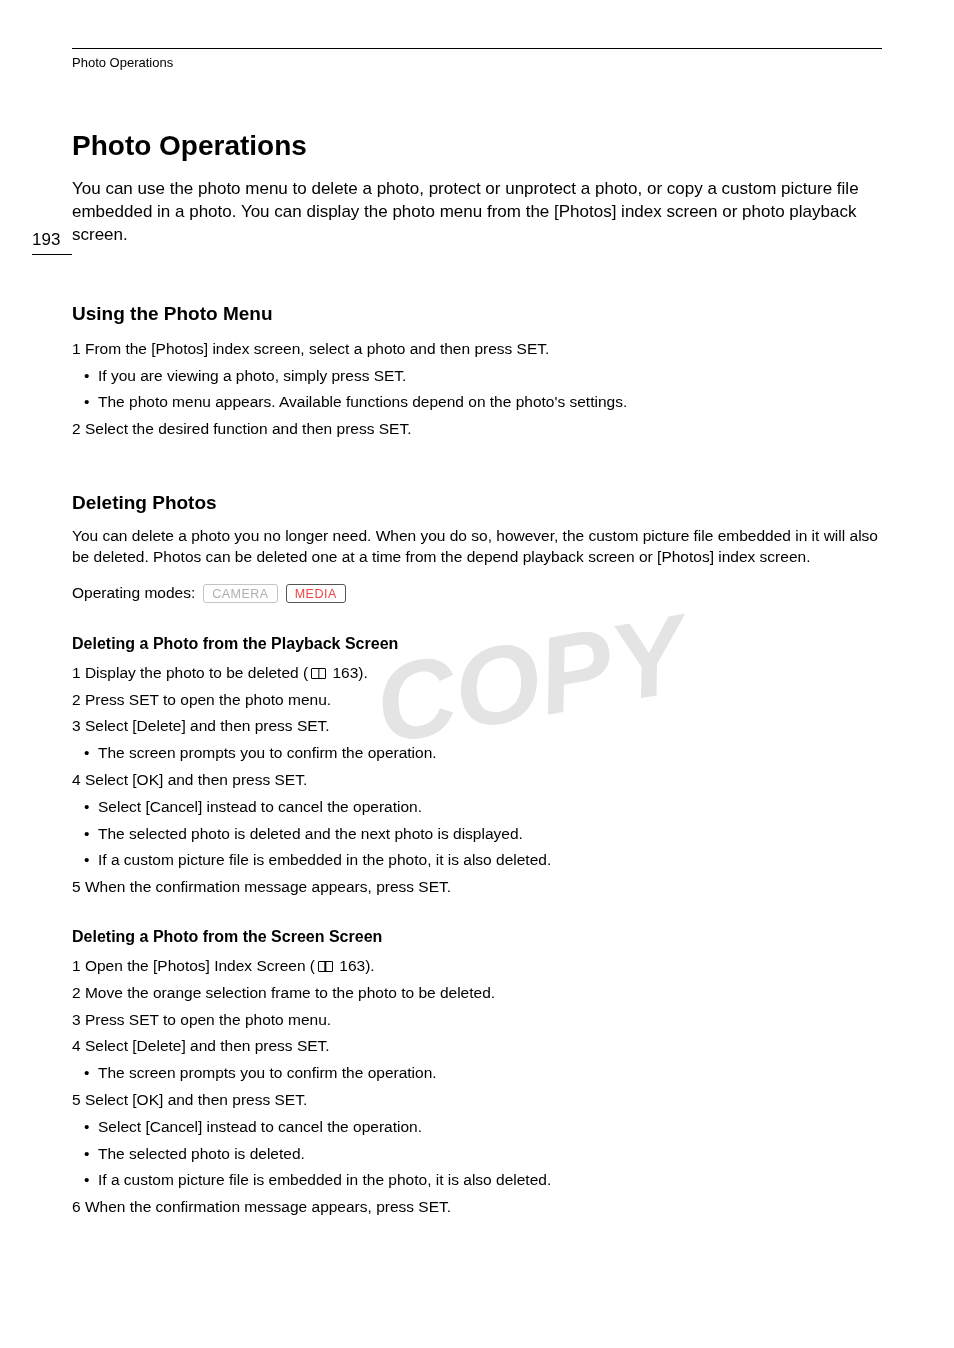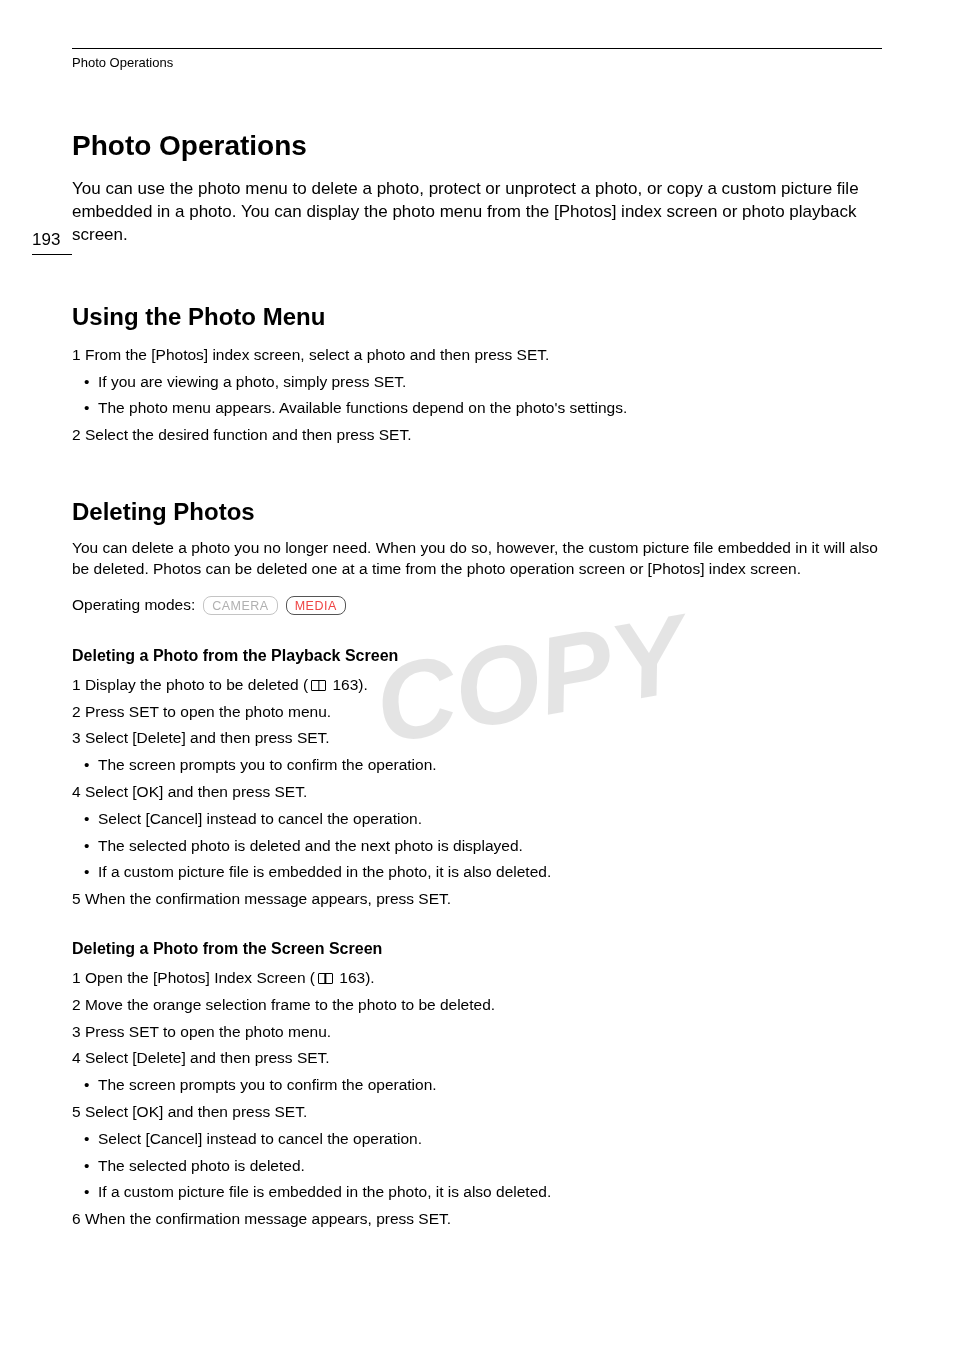--- a/index.html
+++ b/index.html
@@ -41,21 +41,21 @@
       font-size: 28px;
       font-weight: bold;
       margin-bottom: 16px;
     }
     .intro {
       font-size: 17px;
       line-height: 1.35;
       margin-bottom: 56px;
     }
     h2.subhead {
-      font-size: 24px;
+      font-size: 19px;
       font-weight: bold;
       margin-bottom: 12px;
     }
     .section { margin-bottom: 50px; }
     .step-line {
       font-size: 15.5px;
       line-height: 1.6;
       margin-bottom: 2px;
     }
     .bullet-line {
@@ -79,21 +79,21 @@
     .op-modes {
       font-size: 15.5px;
       display: flex;
       align-items: flex-start;
       gap: 8px;
       margin-bottom: 32px;
     }
     .mode-chip {
       display: inline-block;
       border: 1px solid #888;
-      border-radius: 8px;
+      border-radius: 3px;
       padding: 2px 8px 1px 8px;
       font-size: 12.5px;
       letter-spacing: 0.5px;
     }
     .mode-chip.inactive { color: #b0b0b0; border-color: #c4c4c4; }
     .mode-chip.active { color: #ef4444; border-color: #555; }
     h3.subsub {
       font-size: 16px;
       font-weight: bold;
       margin-bottom: 8px;
@@ -143,21 +143,21 @@
   <div class="section">
     <h2 class="subhead">Using the Photo Menu</h2>
     <div class="step-line">1 From the [Photos] index screen, select a photo and then press SET.</div>
     <div class="bullet-line">If you are viewing a photo, simply press SET.</div>
     <div class="bullet-line">The photo menu appears. Available functions depend on the photo's settings.</div>
     <div class="step-line">2 Select the desired function and then press SET.</div>
   </div>
 
   <div class="section">
     <h2 class="subhead">Deleting Photos</h2>
-    <p class="body-p">You can delete a photo you no longer need. When you do so, however, the custom picture file embedded in it will also be deleted. Photos can be deleted one at a time from the photo operation screen or [Photos] index screen.</p>
+    <p class="body-p">You can delete a photo you no longer need. When you do so, however, the custom picture file embedded in it will also be deleted. Photos can be deleted one at a time from the depend playback screen or [Photos] index screen.</p>
 
     <div class="op-modes">
       <span>Operating modes:</span>
       <span class="mode-chip inactive">CAMERA</span>
       <span class="mode-chip active">MEDIA</span>
     </div>
 
     <div class="block">
       <h3 class="subsub">Deleting a Photo from the Playback Screen</h3>
       <div class="step-line">

